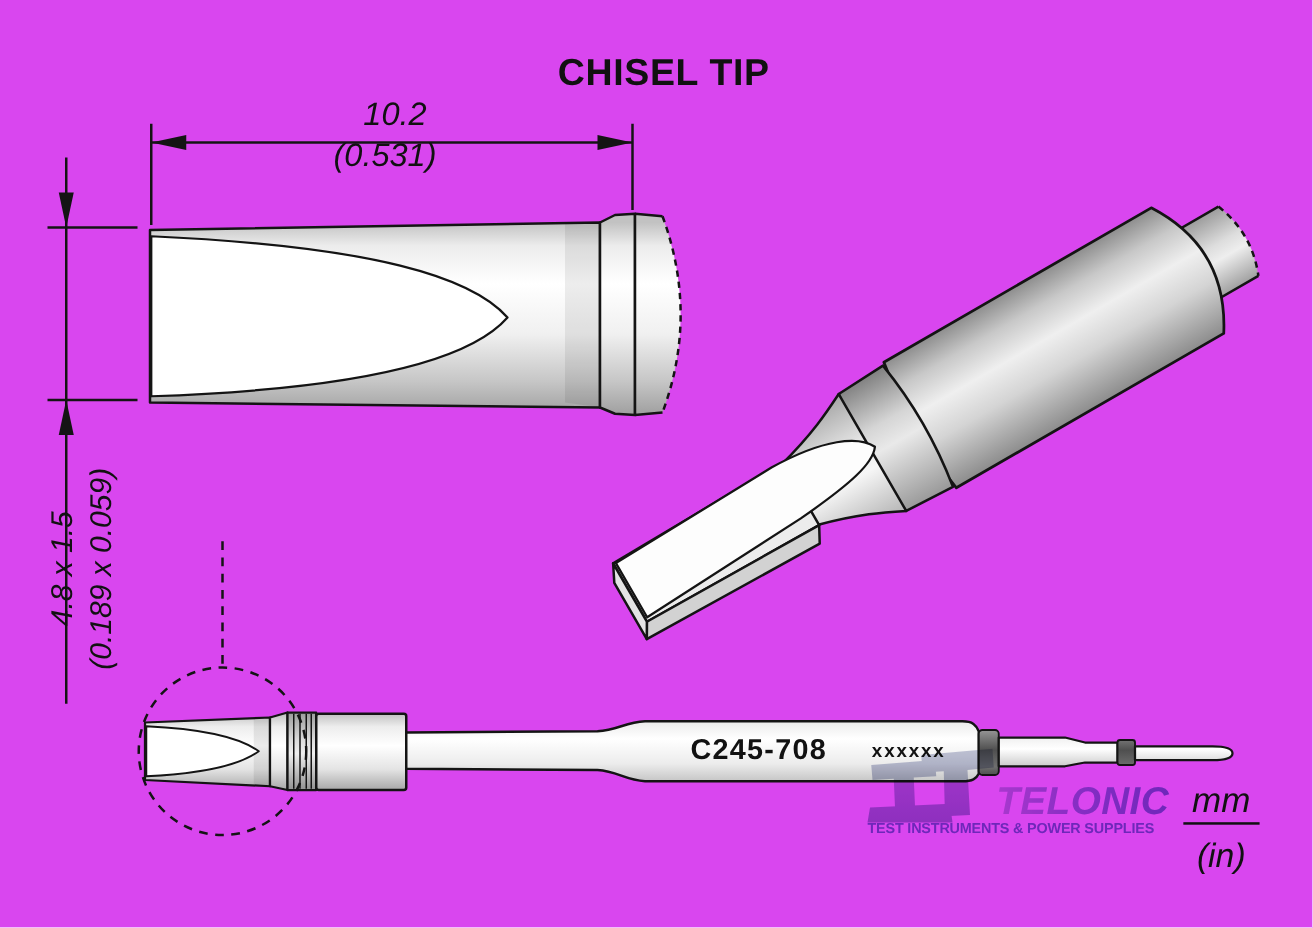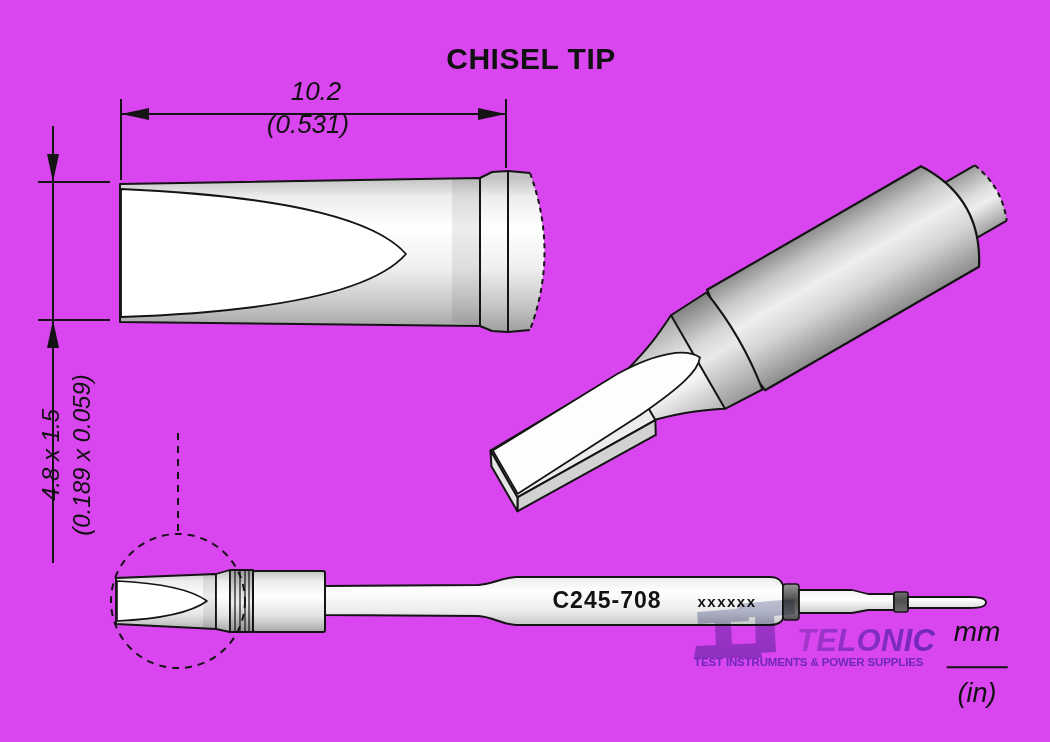--- a/index.html
+++ b/index.html
@@ -11,21 +11,21 @@
   .page-title{left:531px;top:42px;transform:translateX(-50%);font-size:30px;font-weight:700;letter-spacing:.5px;}
   .dim{font-style:italic;font-size:26px;}
   .dim-length-mm{left:316px;top:76px;transform:translateX(-50%);}
   .dim-length-in{left:308px;top:109px;transform:translateX(-50%);}
   .dim-rot{left:66px;top:455px;transform:translate(-50%,-50%) rotate(-90deg);
            font-style:italic;font-size:24px;line-height:1.3;text-align:center;}
   .part-model{left:578px;top:600px;transform:translate(-50%,-50%);font-size:23px;font-weight:700;letter-spacing:1px;margin-left:29px;}
   .part-serial{left:703px;top:601px;transform:translate(-50%,-50%);font-size:15px;font-weight:700;letter-spacing:1.5px;margin-left:24px;}
   .units{left:977px;top:663px;transform:translate(-50%,-50%);display:flex;flex-direction:column;align-items:center;
          font-style:italic;font-size:28px;line-height:1.1;}
-  .units .metric{border-bottom:2px solid #111;padding:0 7px 18px 7px;}
+  .units .metric{border-bottom:2px solid #111;padding:0 7px 1px 7px;}
   .units .imperial{padding-top:11px;font-size:27px;}
   .logo{position:absolute;left:688px;top:590px;mix-blend-mode:multiply;opacity:.96;}
 </style>
 </head>
 <body>
 
 <div class="canvas">
 
   <svg class="drawing" width="1050" height="742" viewBox="0 0 1050 742">
     <defs>

